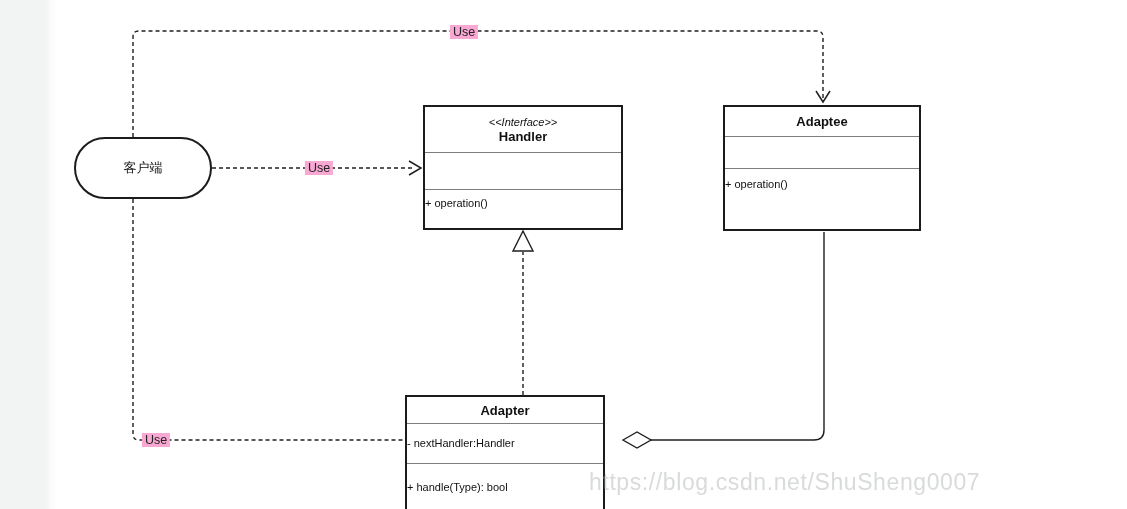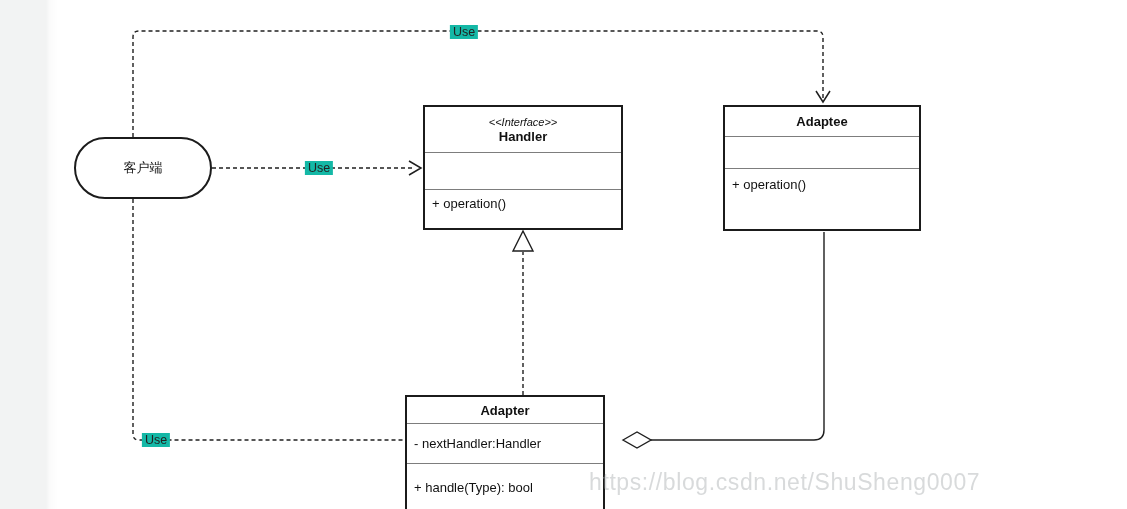--- a/index.html
+++ b/index.html
@@ -40,39 +40,39 @@
   .sec { border-top: 1px solid #7d7d7d; width: 100%; }
   .sec:first-child { border-top: none; }
   .header {
     display: flex;
     flex-direction: column;
     align-items: center;
     justify-content: center;
   }
   .title { font-weight: bold; font-size: 13px; line-height: 15px; }
   .stereotype { font-style: italic; font-size: 11px; line-height: 14px; }
-  .member { font-size: 13px; line-height: 15px; padding-left: 7px; }
+  .member { font-size: 11px; line-height: 15px; }
   .pt6 .member { padding-top: 6px; }
   .pt8 .member { padding-top: 8px; }
   .vcenter { display: flex; align-items: center; }
   .grow { flex: 1; }
 
   .client-box {
     display: flex;
     align-items: center;
     justify-content: center;
     font-size: 13px;
     border-radius: 31px;
   }
 
   
   .edge-label {
     position: absolute;
     transform: translate(-50%, -50%);
-    background: #14b8a6;
+    background: #f9a8d4;
     padding: 0 3px;
     font-size: 12.5px;
     color: #222;
     line-height: 14px;
     white-space: nowrap;
   }
 
   .watermark {
     position: absolute;
     left: 589px;

